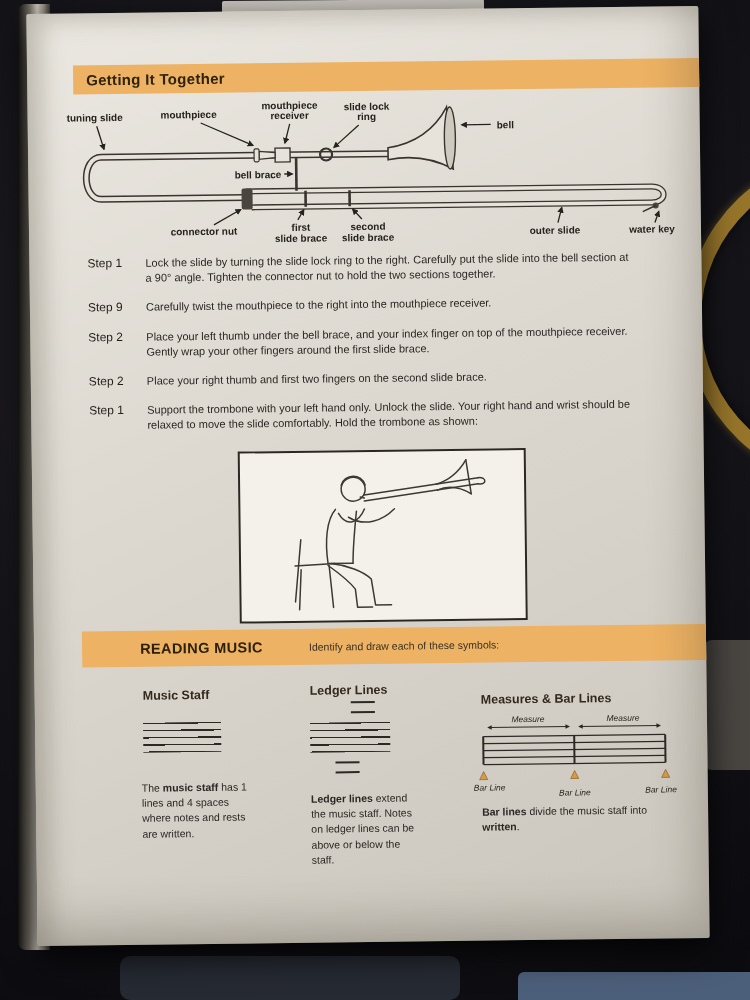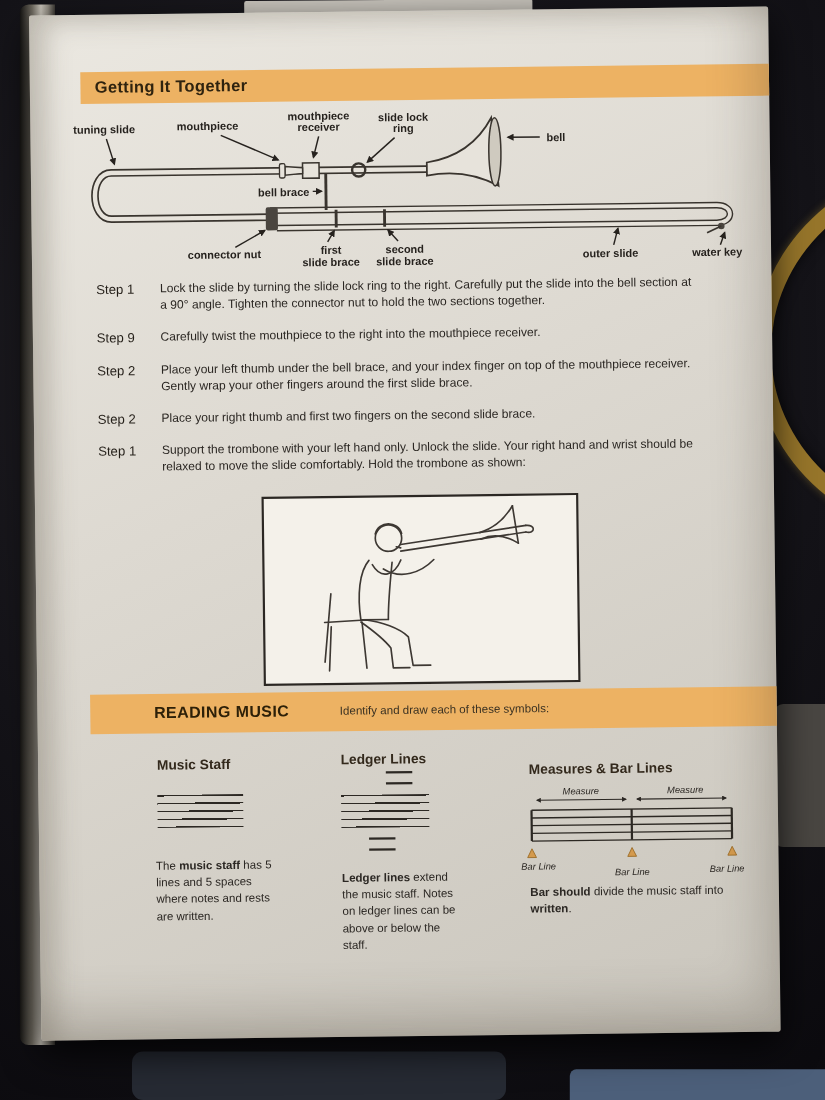--- a/index.html
+++ b/index.html
@@ -207,21 +207,21 @@
     </svg>
   </div>
 
   <div class="band">
     <span class="band-title">READING MUSIC</span>
     <span class="band-sub">Identify and draw each of these symbols:</span>
   </div>
 
   <div class="col-heading" style="left:108px;top:676px;">Music Staff</div>
   <div class="staff5" style="left:108px;top:710px;width:78px;"></div>
-  <div class="col-body" style="left:106px;top:768px;width:108px;"><span>The </span><b>music staff</b><span> has 5 lines and 5 spaces where notes and rests are written.</span></div>
+  <div class="col-body" style="left:106px;top:768px;width:108px;"><span>The </span><b>music staff</b><span> has 1 lines and 4 spaces where notes and rests are written.</span></div>
 
   <div class="col-heading" style="left:275px;top:673px;">Ledger Lines</div>
   <div class="ledger" style="left:316px;top:691px;"></div>
   <div class="ledger" style="left:316px;top:701px;"></div>
   <div class="staff5" style="left:275px;top:712px;width:80px;"></div>
   <div class="ledger" style="left:300px;top:751px;"></div>
   <div class="ledger" style="left:300px;top:761px;"></div>
   <div class="col-body" style="left:275px;top:781px;width:112px;"><b>Ledger lines</b><span> extend the music staff.  Notes on ledger lines can be above or below the staff.</span></div>
 
   <div class="col-heading" style="left:446px;top:684px;">Measures &amp; Bar Lines</div>
@@ -247,15 +247,15 @@
       <line x1="101" y1="26" x2="101" y2="54"></line>
       <line x1="192" y1="26" x2="192" y2="54"></line>
     </g>
     <polygon points="6,69 14,69 10,61" fill="#d49a4e" stroke="#9a6b25" stroke-width="0.8"></polygon>
     <polygon points="97,69 105,69 101,61" fill="#d49a4e" stroke="#9a6b25" stroke-width="0.8"></polygon>
     <polygon points="188,69 196,69 192,61" fill="#d49a4e" stroke="#9a6b25" stroke-width="0.8"></polygon>
     <text class="mlabel" x="0" y="80">Bar Line</text>
     <text class="mlabel" x="101" y="86" text-anchor="middle">Bar Line</text>
     <text class="mlabel" x="203" y="84" text-anchor="end">Bar Line</text>
   </svg>
-  <div class="col-body" style="left:446px;top:796px;width:202px;"><b>Bar should</b><span> divide the music staff into </span><b>written</b><span>.</span></div>
+  <div class="col-body" style="left:446px;top:796px;width:202px;"><b>Bar lines</b><span> divide the music staff into </span><b>written</b><span>.</span></div>
 
 </div>
 
 </body></html>

